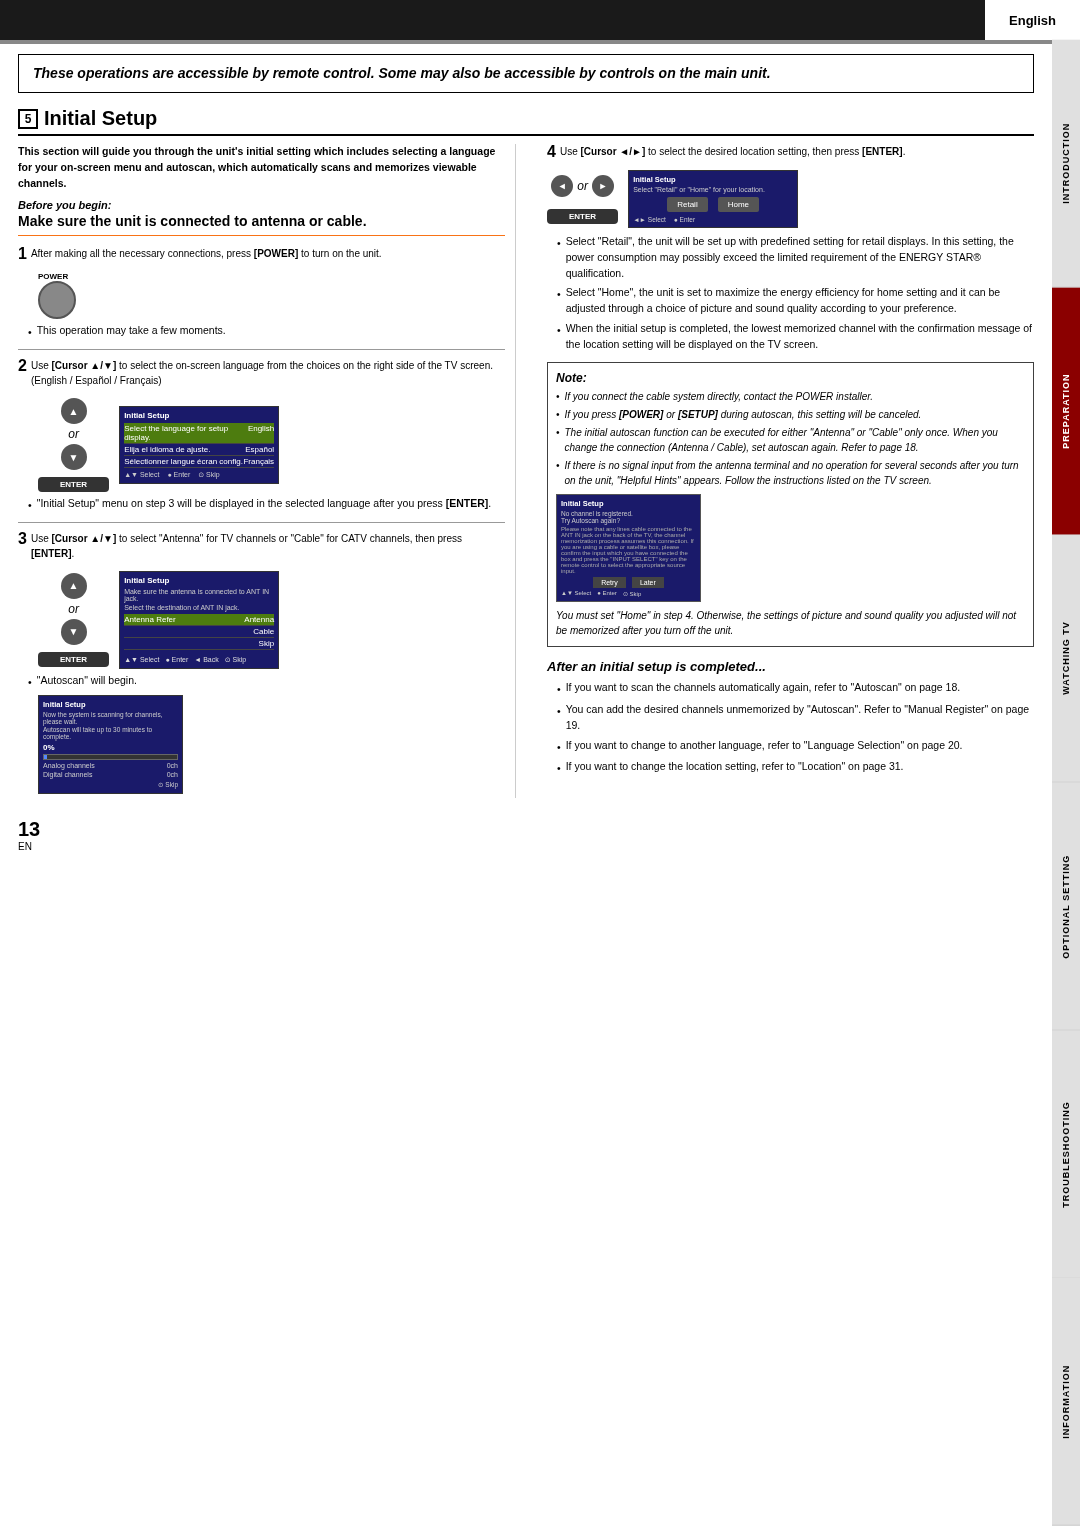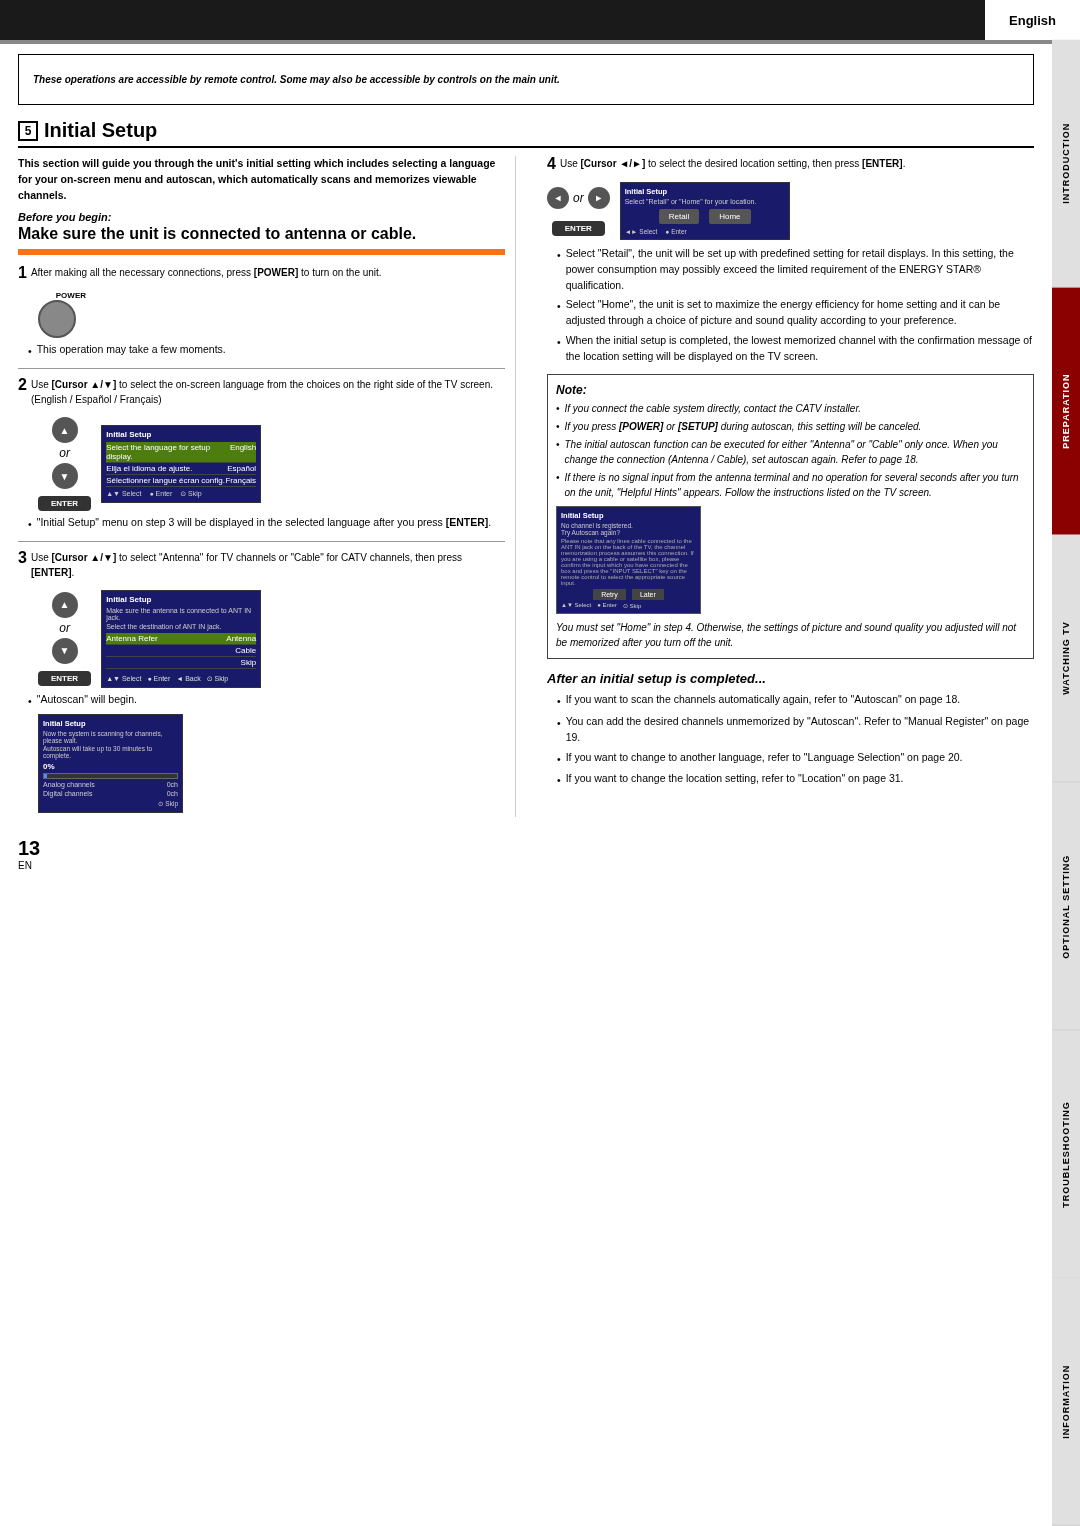--- a/index.html
+++ b/index.html
@@ -74,25 +74,25 @@
 
     
     .main-content {
       margin-right: 28px;
       padding: 0 18px 18px 18px;
     }
 
     
     .notice-banner {
       border: 1px solid #000;
-      padding: 17px 14px;
+      padding: 8px 14px;
       margin: 10px 0 14px 0;
       font-style: italic;
       font-weight: bold;
-      font-size: 10px;
+      font-size: 14px;
       line-height: 1.5;
     }
 
     
     .section-heading {
       display: flex;
       align-items: center;
       font-size: 20px;
       font-weight: bold;
       margin-bottom: 8px;
@@ -135,23 +135,23 @@
       margin-bottom: 8px;
     }
     .before-begin {
       font-style: italic;
       font-weight: bold;
       font-size: 11px;
       margin-bottom: 2px;
     }
     .before-begin-text {
       font-weight: bold;
-      font-size: 16px;
+      font-size: 14px;
       margin-bottom: 10px;
-      border-bottom: 6px solid #f97316;
+      border-bottom: 1px solid #f97316;
       padding-bottom: 6px;
     }
 
     
     .step {
       margin-bottom: 10px;
     }
     .step-num {
       font-size: 16px;
       font-weight: bold;
@@ -200,21 +200,21 @@
       height: 38px;
       border-radius: 50%;
       background: #888;
       border: 2px solid #555;
     }
     .enter-btn-small {
       background: #333;
       color: #fff;
       font-size: 8px;
       font-weight: bold;
-      padding: 3px 13px;
+      padding: 3px 22px;
       border-radius: 4px;
     }
     .or-text {
       font-size: 12px;
       font-style: italic;
     }
 
     
     .screen-mockup {
       border: 1px solid #333;
@@ -471,21 +471,21 @@
       <div class="before-begin-text">Make sure the unit is connected to antenna or cable.</div>
 
       <div class="step clearfix">
         <span class="step-num">1</span>
         <div class="step-text">
           After making all the necessary connections, press <b>[POWER]</b> to turn on the unit.
         </div>
       </div>
 
       <div style="margin: 6px 0 4px 20px;">
-        <div style="font-size:8px;font-weight:bold;text-align:right;width:48px;">POWER</div>
+        <div style="font-size:8px;font-weight:bold;text-align:left;width:48px;">POWER</div>
         <div class="power-btn"></div>
       </div>
 
       <div class="bullet-item">
         <span class="bullet-dot">•</span>
         <span>This operation may take a few moments.</span>
       </div>
 
       <hr class="step-divider">
 
@@ -646,21 +646,21 @@
       <div class="bullet-item">
         <span class="bullet-dot">•</span>
         <span>When the initial setup is completed, the lowest memorized channel with the confirmation message of the location setting will be displayed on the TV screen.</span>
       </div>
 
       <div class="note-box">
         <div class="note-title">Note:</div>
 
         <div class="note-item">
           <span>•</span>
-          <span>If you connect the cable system directly, contact the CATV installer.</span>
+          <span>If you connect the cable system directly, contact the POWER installer.</span>
         </div>
         <div class="note-item">
           <span>•</span>
           <span>If you press <b>[POWER]</b> or <b>[SETUP]</b> during autoscan, this setting will be canceled.</span>
         </div>
         <div class="note-item">
           <span>•</span>
           <span>The initial autoscan function can be executed for either "Antenna" or "Cable" only once. When you change the connection (Antenna / Cable), set autoscan again. Refer to page 18.</span>
         </div>
         <div class="note-item">

